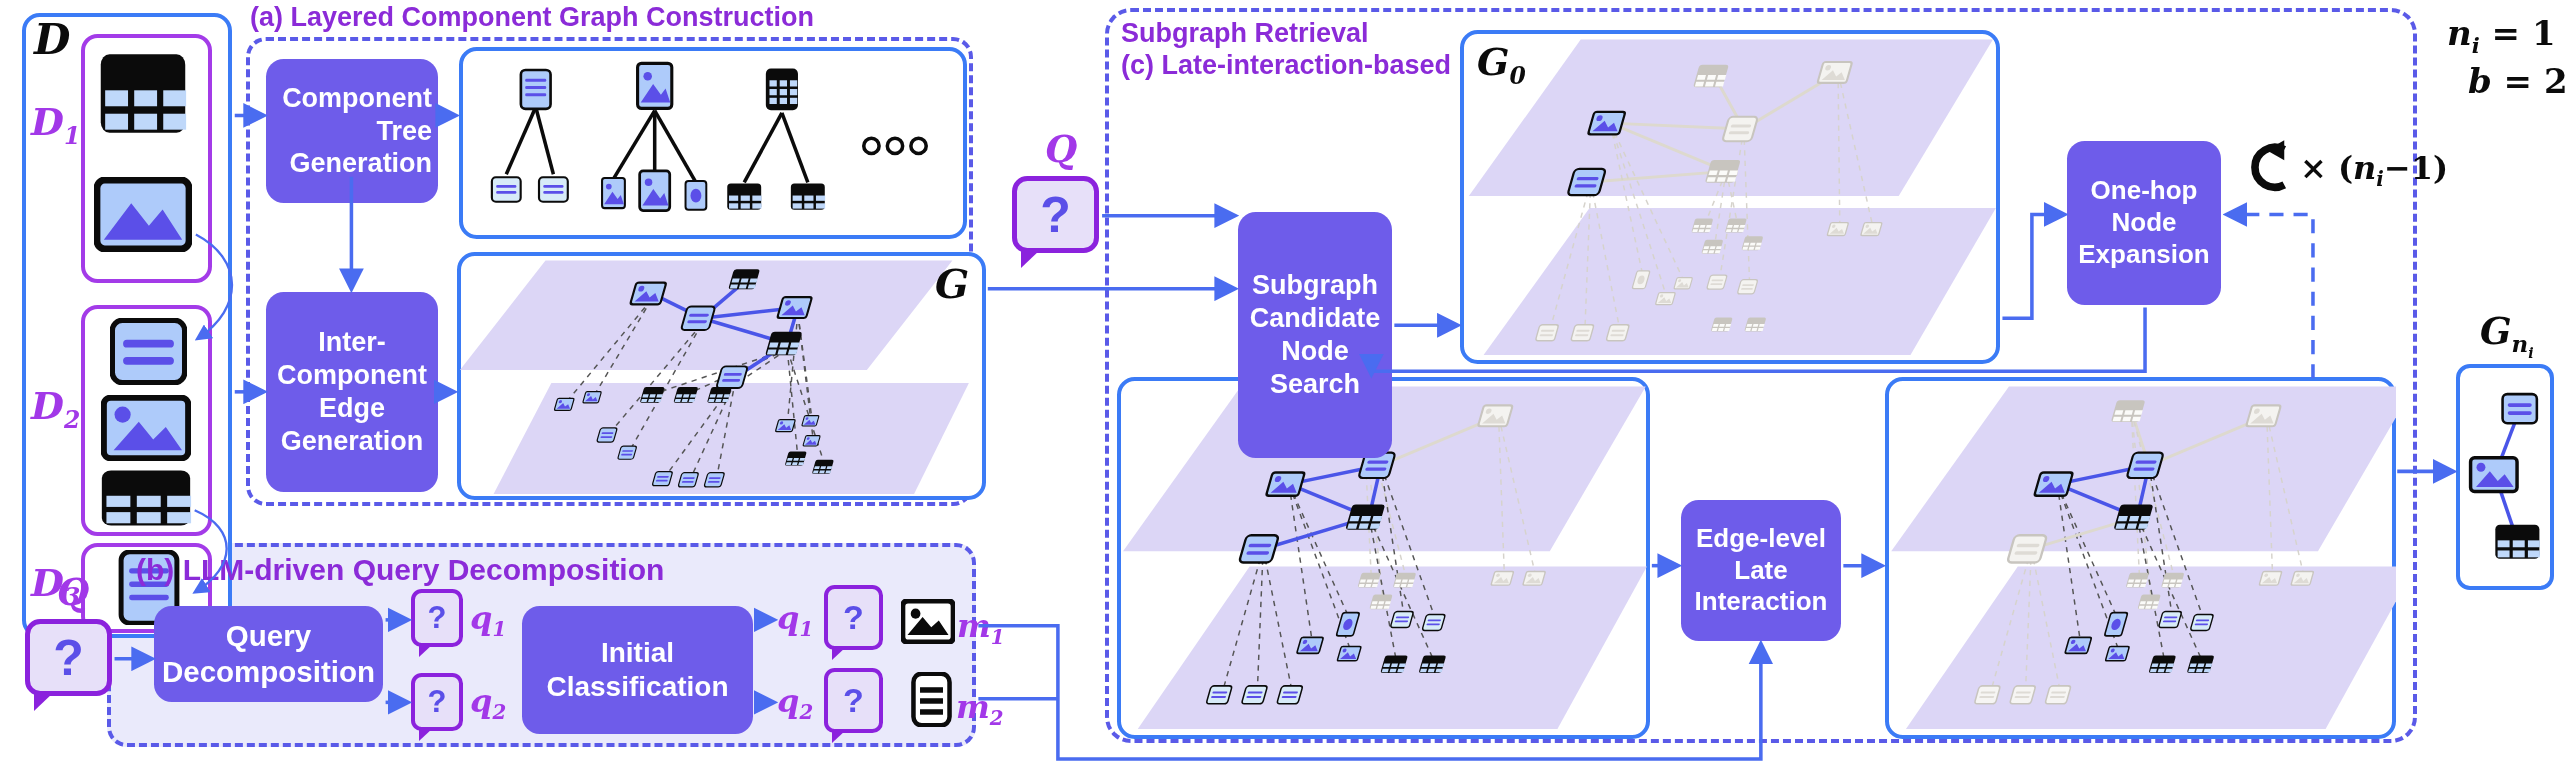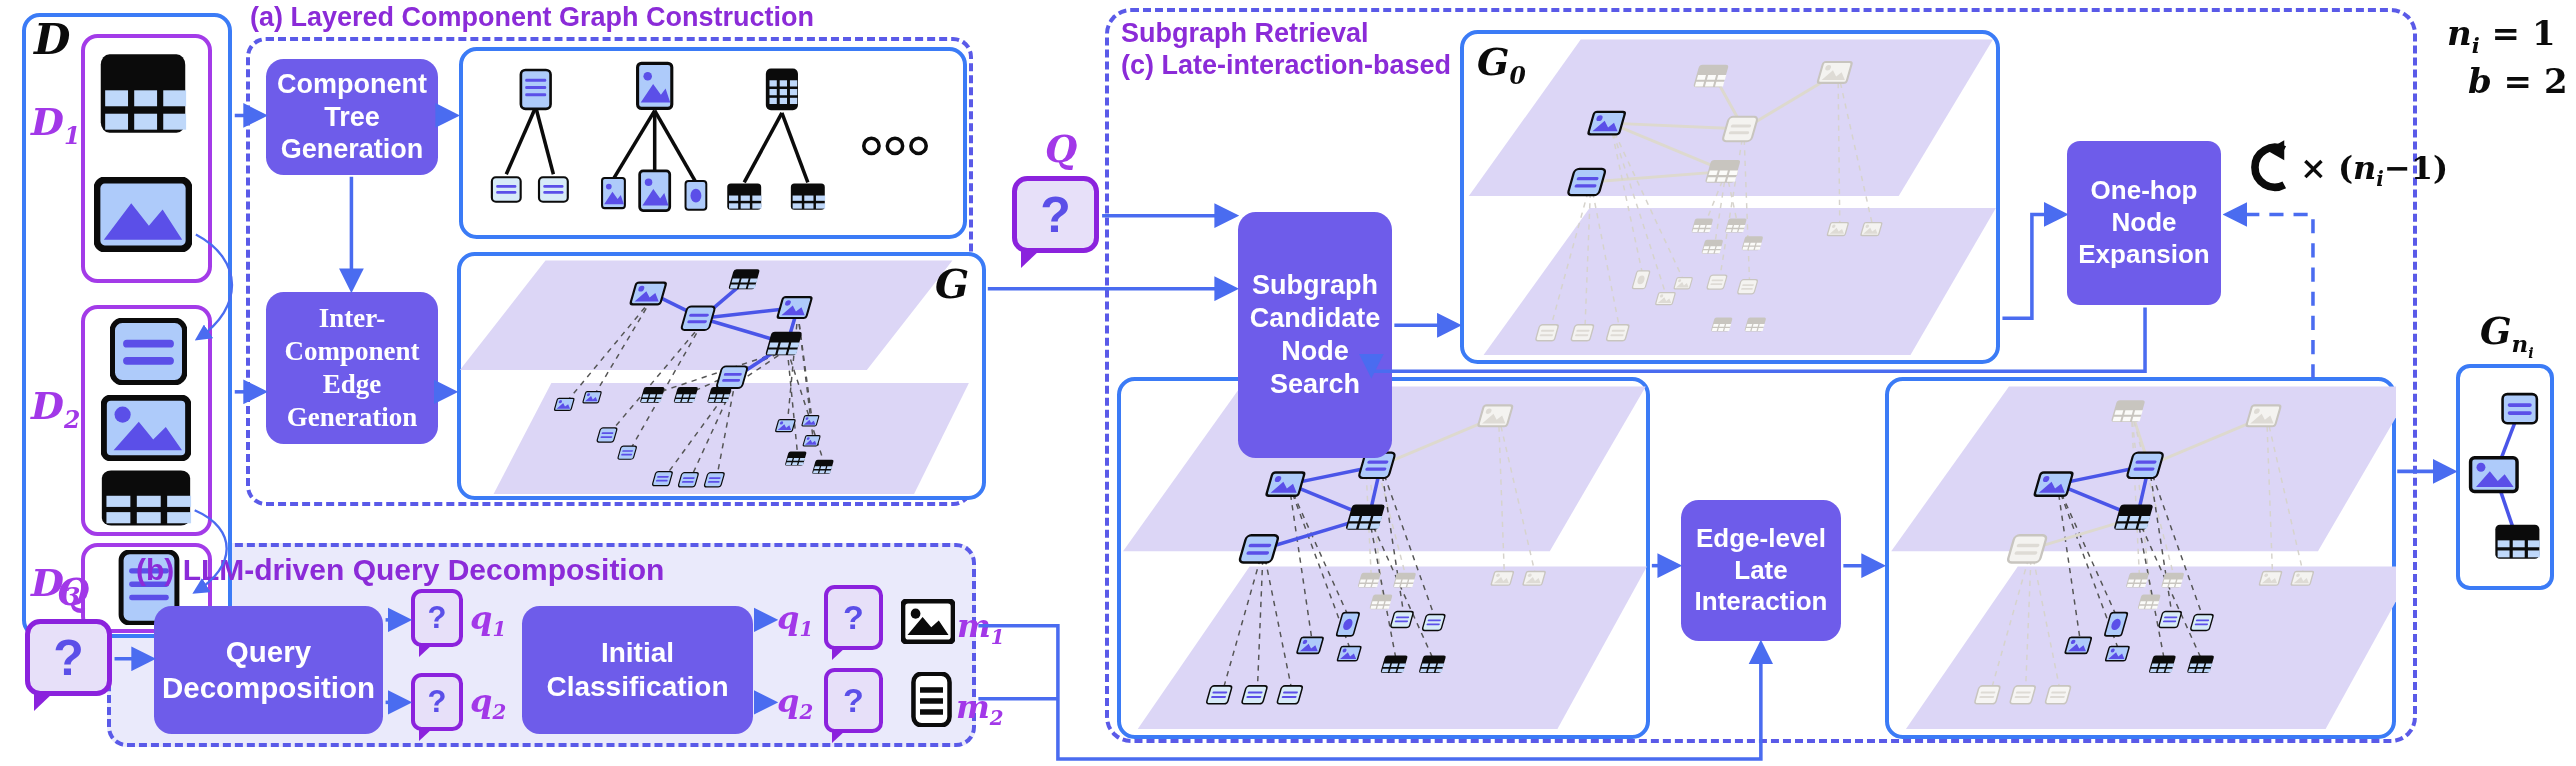--- a/index.html
+++ b/index.html
@@ -96,21 +96,21 @@
         <rect x="5" y="3" width="90" height="118" rx="14" fill="#AECBFA" stroke="#0b0b0b" stroke-width="8"></rect>
       <rect x="18" y="30" width="64" height="9" rx="4" fill="#5B4FE8"></rect>
         <rect x="18" y="52" width="64" height="9" rx="4" fill="#5B4FE8"></rect>
       <rect x="18" y="74" width="64" height="9" rx="4" fill="#5B4FE8"></rect>
       </svg>
     </span>
 
   <div class="sectitle" style="left:250px;top:2.4px;font-size:27px;">(a) Layered Component Graph Construction</div>
   <div class="dashedbox" style="left:246px;top:37px;width:727px;height:469px;"></div>
 
-  <div class="btn" style="left:266px;top:59px;width:172px;height:116px;font-size:27px;">Component Tree Generation</div>
+  <div class="btn" style="left:266px;top:59px;width:172px;height:144px;font-size:27px;text-align:right;">Component Tree Generation</div>
 
   <div class="solidbox" style="left:459px;top:47px;width:508px;height:192px;"></div>
   <svg id="svg-trees" class="panelsvg" style="left:459px;top:47px;" width="508" height="192" viewBox="0 0 862 326">
       <line x1="130" y1="102" x2="80" y2="216" stroke="#0b0b0b" stroke-width="6"></line>
       <line x1="130" y1="102" x2="160" y2="216" stroke="#0b0b0b" stroke-width="6"></line>
       <line x1="332" y1="108" x2="262" y2="224" stroke="#0b0b0b" stroke-width="6"></line>
       <line x1="332" y1="108" x2="332" y2="214" stroke="#0b0b0b" stroke-width="6"></line>
       <line x1="332" y1="108" x2="402" y2="230" stroke="#0b0b0b" stroke-width="6"></line>
       <line x1="548" y1="112" x2="484" y2="230" stroke="#0b0b0b" stroke-width="6"></line>
       <line x1="548" y1="112" x2="592" y2="230" stroke="#0b0b0b" stroke-width="6"></line>
@@ -177,21 +177,21 @@
         <rect x="73" y="36" width="26" height="15" fill="#BFD8FA"></rect>
         <rect x="7" y="58" width="26" height="15" fill="#BFD8FA"></rect>
         <rect x="40" y="58" width="26" height="15" fill="#BFD8FA"></rect>
         <rect x="73" y="58" width="26" height="15" fill="#BFD8FA"></rect>
       </g>
       <circle cx="700" cy="168" r="13" fill="#fff" stroke="#0b0b0b" stroke-width="6"></circle>
       <circle cx="740" cy="168" r="13" fill="#fff" stroke="#0b0b0b" stroke-width="6"></circle>
       <circle cx="780" cy="168" r="13" fill="#fff" stroke="#0b0b0b" stroke-width="6"></circle>
     </svg>
 
-  <div class="btn" style="left:266px;top:292px;width:172px;height:152px;font-size:27px;font-family:Liberation Serif, serif;">Inter-Component Edge Generation</div>
+  <div class="btn" style="left:266px;top:292px;width:172px;height:200px;font-size:27px;">Inter-Component Edge Generation</div>
 
   <div class="solidbox" style="left:457px;top:252px;width:529px;height:248px;"></div>
   <svg id="svg-g" class="panelsvg" style="left:457px;top:252px;" width="529" height="248" viewBox="0 0 897 420">
       <polygon points="150,14 840,14 695,200 5,200" fill="#DCD6F6"></polygon>
       <polygon points="160,222 868,222 775,410 62,410" fill="#DCD6F6"></polygon>
       <line x1="330" y1="80" x2="185" y2="255" stroke="#555" stroke-width="2.5" stroke-dasharray="9 9"></line>
       <line x1="330" y1="80" x2="232" y2="244" stroke="#555" stroke-width="2.5" stroke-dasharray="9 9"></line>
       <line x1="415" y1="122" x2="258" y2="308" stroke="#555" stroke-width="2.5" stroke-dasharray="9 9"></line>
       <line x1="415" y1="122" x2="292" y2="338" stroke="#555" stroke-width="2.5" stroke-dasharray="9 9"></line>
       <line x1="560" y1="165" x2="335" y2="240" stroke="#555" stroke-width="2.5" stroke-dasharray="9 9"></line>
@@ -348,21 +348,21 @@
   <span class="math mblack" style="left:935px;top:260px;font-size:40px;"><span>G</span></span>
 
   <div class="dashedbox" style="left:107px;top:543px;width:869px;height:204px;background:#EAEAFB;"></div>
   <div class="sectitle" style="left:136px;top:553px;font-size:30px;">(b) LLM-driven Query Decomposition</div>
 
   <span class="math mpurple" style="left:57px;top:570px;font-size:37px;"><span>Q</span></span>
   <div class="bubble" style="left:25px;top:619px;width:87px;height:77px;">
       <span class="q" style="font-size:50px;">?</span>
     </div>
 
-  <div class="btn" style="left:154px;top:606px;width:229px;height:128px;font-size:29.5px;">Query Decomposition</div>
+  <div class="btn" style="left:154px;top:606px;width:229px;height:96px;font-size:29.5px;">Query Decomposition</div>
 
   <div class="bubble small" style="left:411px;top:589px;width:52px;height:58px;">
       <span class="q" style="font-size:31px;">?</span>
     </div>
   <span class="math mpurple" style="left:470px;top:599px;font-size:32px;"><span>q</span><sub>1</sub></span>
   <div class="bubble small" style="left:411px;top:673px;width:52px;height:58px;">
       <span class="q" style="font-size:31px;">?</span>
     </div>
   <span class="math mpurple" style="left:470px;top:682px;font-size:32px;"><span>q</span><sub>2</sub></span>
 
@@ -567,21 +567,21 @@
         <rect x="17" y="50" width="66" height="10" rx="5" fill="#dedbd5"></rect>
       </g>
       <g transform="translate(255,499.38) skewX(-16) scale(0.34)">
         <rect x="3" y="3" width="94" height="80" rx="13" fill="#f4f3f0" stroke="#c8c5bf" stroke-width="7"></rect>
       <rect x="17" y="28" width="66" height="10" rx="5" fill="#dedbd5"></rect>
         <rect x="17" y="50" width="66" height="10" rx="5" fill="#dedbd5"></rect>
       </g>
     </svg>
   <span class="math mblack" style="left:1477px;top:39px;font-size:38px;"><span>G</span><sub>0</sub></span>
 
-  <div class="btn" style="left:2067px;top:141px;width:154px;height:164px;font-size:26px;border-radius:13px;">One-hop Node Expansion</div>
+  <div class="btn" style="left:2067px;top:141px;width:154px;height:164px;font-size:26px;">One-hop Node Expansion</div>
   <svg style="position:absolute;left:2235px;top:140px;z-index:5;" width="61" height="57" viewBox="0 0 104 96">
     <path d="M 84 16 A 34 34 0 1 0 84 76" fill="none" stroke="#0b0b0b" stroke-width="13"></path>
     <polygon points="84,0 84,34 54,17" fill="#0b0b0b"></polygon>
   </svg>
   <span class="math mblack" style="left:2300px;top:149px;font-size:32px;"><span class="plain">× (</span><span>n</span><sub>i</sub><span class="plain">−1)</span></span>
 
   <span class="math mblack" style="left:2447px;top:13px;font-size:34px;"><span>n</span><sub>i</sub><span class="plain"> = 1</span></span>
   <span class="math mblack" style="left:2468px;top:61px;font-size:34px;"><span>b</span><sub></sub><span class="plain"> = 2</span></span>
 
   <div class="solidbox" style="left:1117px;top:377px;width:533px;height:362px;"></div>

